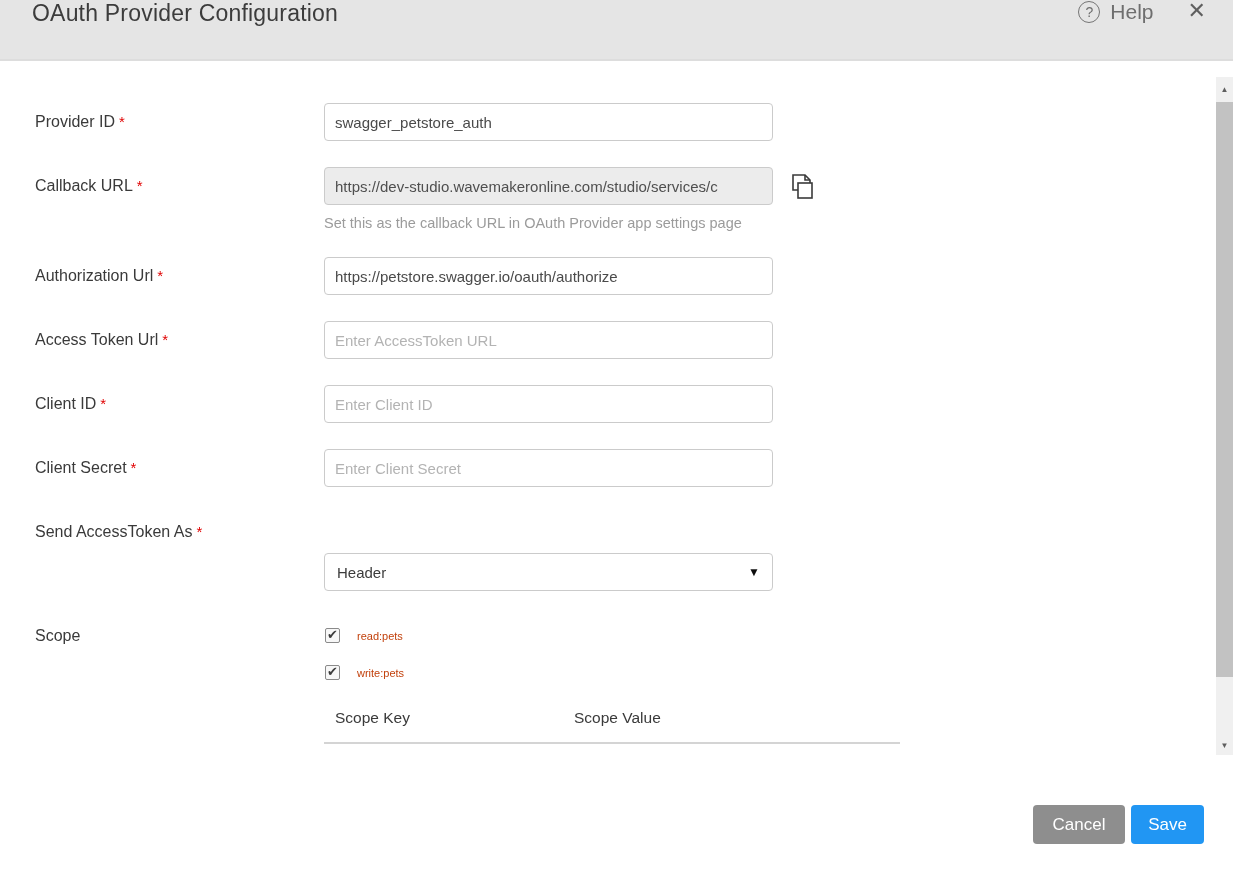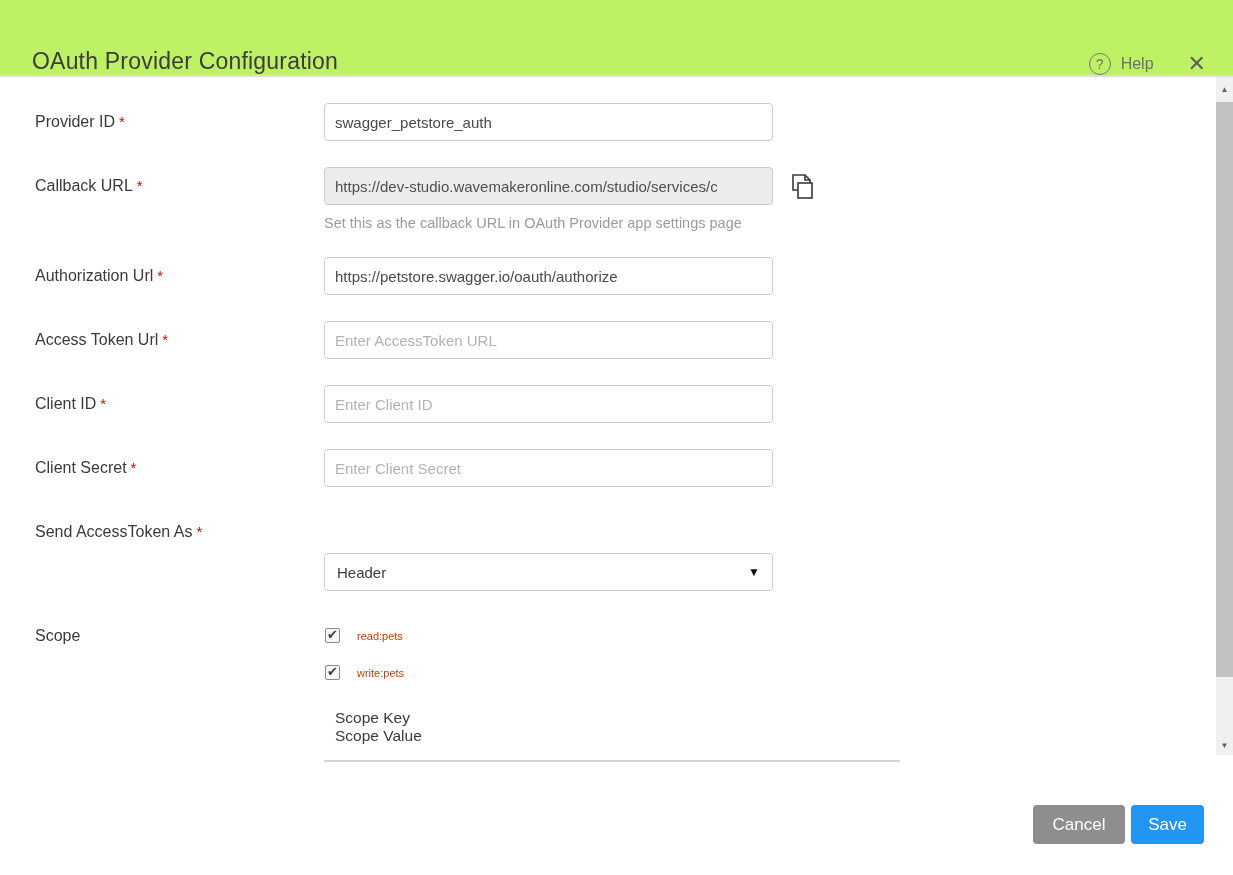--- a/index.html
+++ b/index.html
@@ -3,30 +3,30 @@
 <meta charset="utf-8">
 <style>
   * { margin:0; padding:0; box-sizing:border-box; }
   html,body { background:#fff; }
   .dialog {
     position:relative; width:1233px; height:875px; background:#ffffff;
     font-family:"Liberation Sans", sans-serif; color:#3d3d3d; overflow:hidden;
   }
   
   .dialog-header {
-    height:77px; background:#bef264; border-bottom:2px solid #dddddd;
-    display:flex; align-items:flex-end; padding:0 27px 0 32px;
+    height:61px; background:#e5e5e5; border-bottom:2px solid #dddddd;
+    display:flex; align-items:flex-start; padding:0 27px 0 32px;
   }
   .dialog-title { flex:1; font-size:23px; color:#3c3c3c; letter-spacing:.2px; }
   .help-link { display:flex; align-items:center; gap:10px; margin-right:34px; cursor:pointer; color:#6e6e6e; }
   .help-circle {
     width:22px; height:22px; border:1.5px solid #757575; border-radius:50%;
     display:flex; align-items:center; justify-content:center; font-size:14px; color:#6e6e6e;
   }
-  .help-text { font-size:16px; }
+  .help-text { font-size:21px; }
   .close-btn { font-size:22px; color:#5f5f5f; cursor:pointer; line-height:1; }
   
   .dialog-body {
     position:absolute; top:77px; left:0; right:0; height:699px; background:#fff;
     border-bottom:1px solid #d8d8d8; padding:26px 60px 0 35px; overflow:hidden;
   }
   .form-row { display:flex; margin-bottom:26px; }
   .form-label {
     width:289px; font-size:16px; font-weight:500; color:#3a3a3a; line-height:38px; flex:none;
   }
@@ -55,21 +55,21 @@
   .checkbox-box {
     width:15px; height:15px; border:1px solid #8a8a8a; border-radius:2px; background:#f7f7f7;
     display:flex; align-items:center; justify-content:center; margin-right:17px; flex:none;
   }
   .checkbox-box .tick { font-size:13px; color:#3c3c3c; line-height:1; transform:translateY(-1px); }
   .checkbox-label { font-size:11px; color:#c2410c; }
   
   .scope-table { margin-left:289px; width:576px; margin-top:8px; }
   .scope-headers {
     display:flex; padding:0 0 15px 11px; border-bottom:2px solid #d4d4d4;
-    font-size:15.5px; font-weight:500; color:#3a3a3a;flex-direction:column;
+    font-size:15.5px; font-weight:500; color:#3a3a3a;
   }
   .scope-col-key { width:239px; }
   .scope-inputs { display:flex; align-items:center; padding-left:11px; margin-top:18px; }
   .small-input {
     width:202px; height:38px; border:1px solid #cbcbcb; border-radius:3px;
     padding:0 10px; font-size:15px; color:#4a4a4a;
     font-family:"Liberation Sans", sans-serif; outline:none;
   }
   .small-input::placeholder { color:#b3b3b3; }
   .small-input.key { margin-right:36px; }

